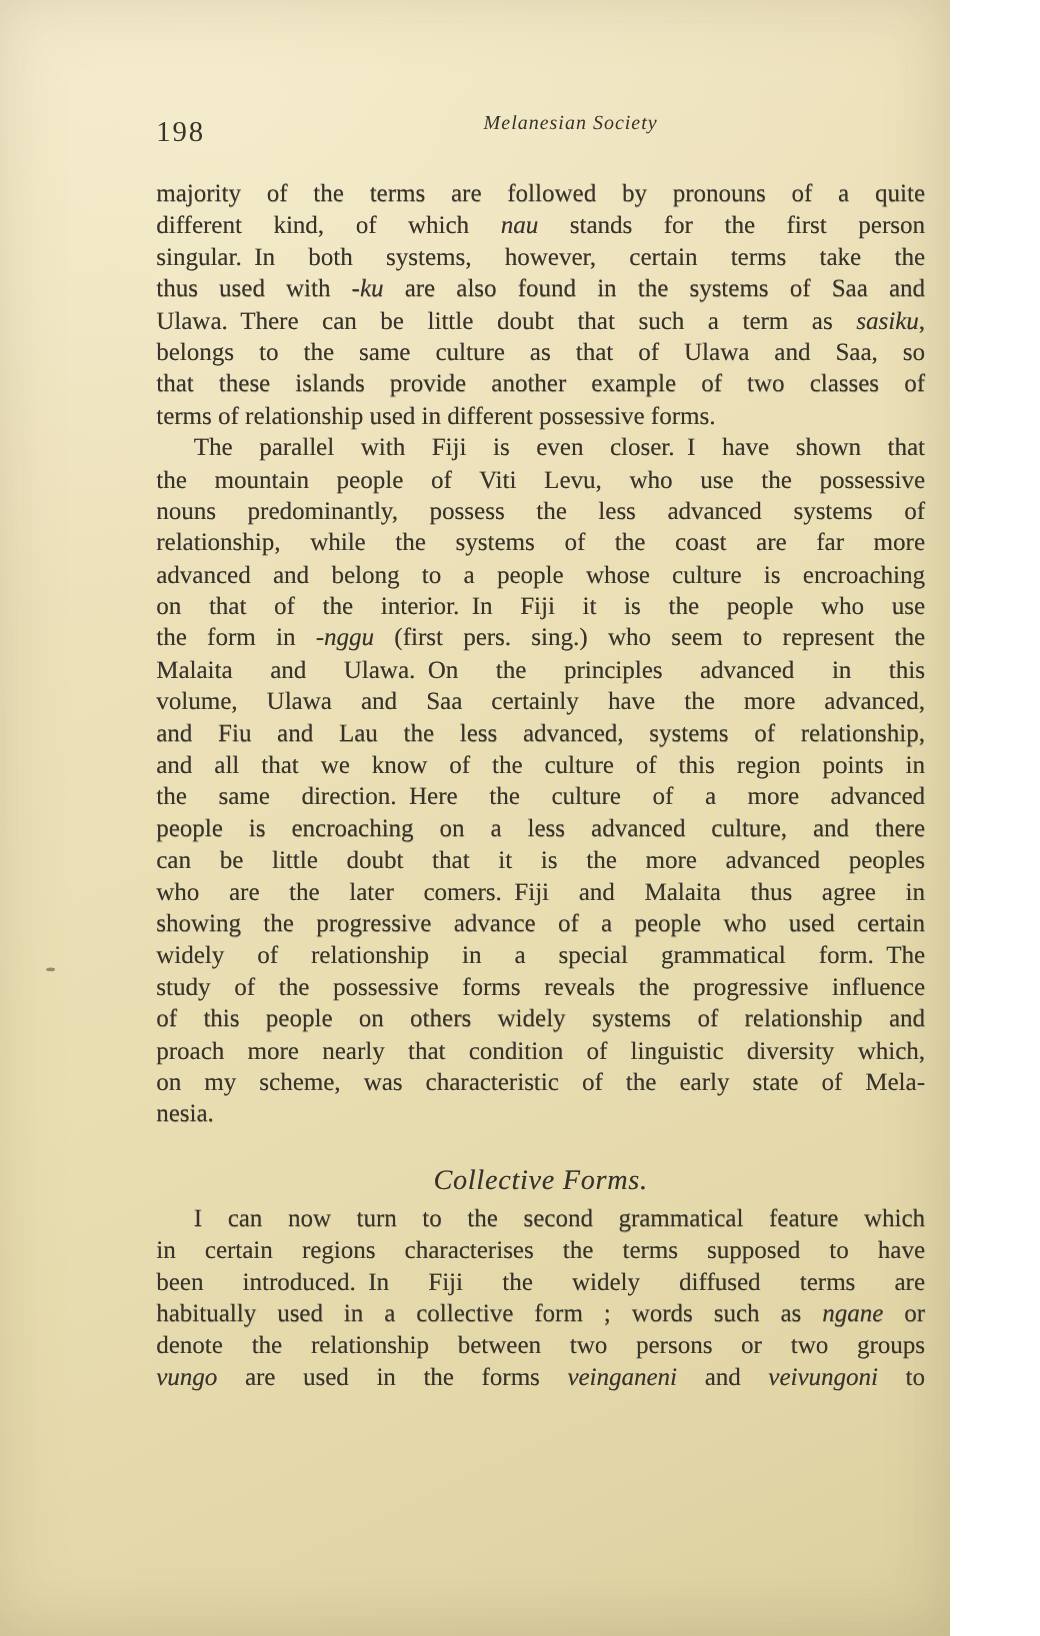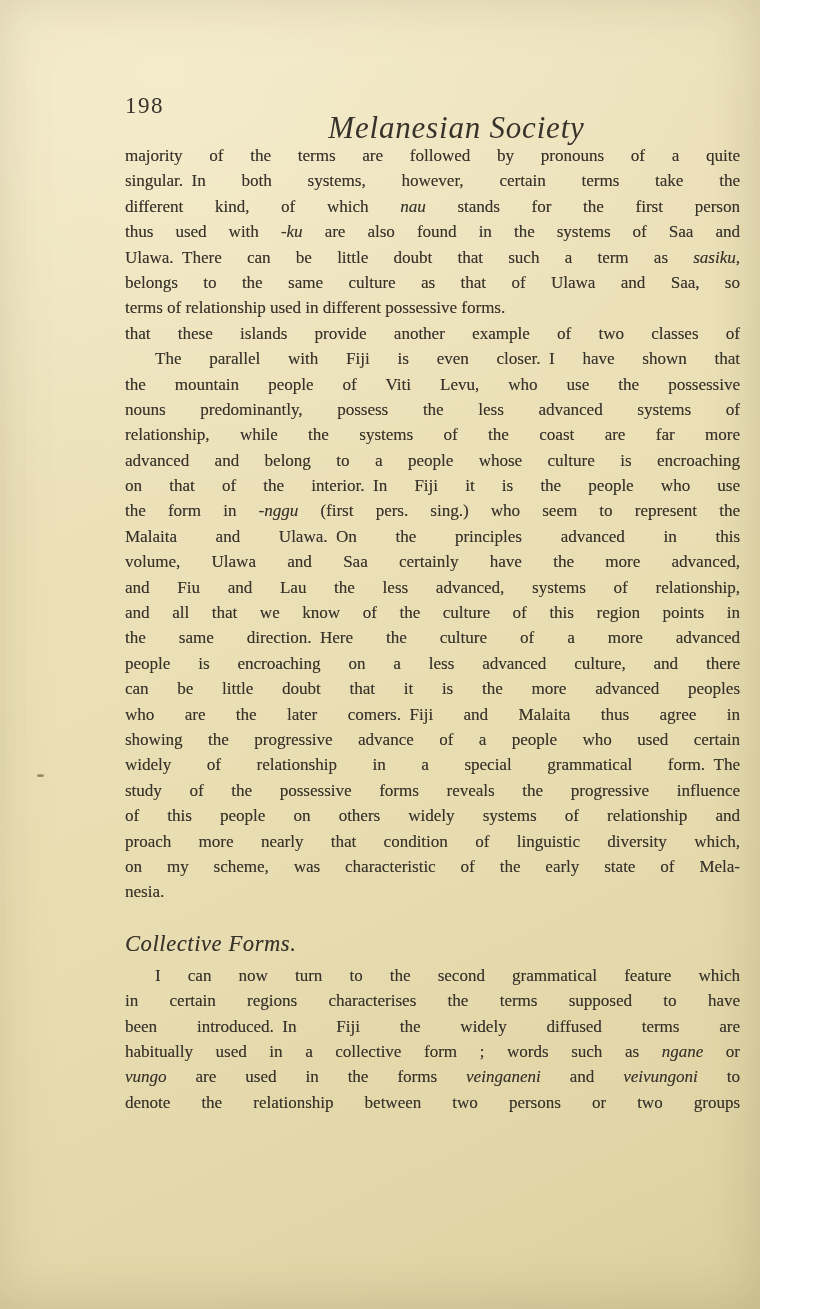--- a/index.html
+++ b/index.html
@@ -12,57 +12,57 @@
     font-family:"Liberation Serif","DejaVu Serif",serif;
     color:#37332b;
     overflow:hidden;
   }
   .page::after{
     content:"";position:absolute;inset:0;pointer-events:none;
     box-shadow:inset 0 0 60px rgba(120,105,70,.12), inset -8px -10px 40px rgba(110,95,60,.10);
   }
   .header{position:absolute;top:90px;left:125px;width:615px;height:34px;}
   .pagenum{position:absolute;left:0;top:3px;font-size:23px;letter-spacing:1.5px;}
-  .runtitle{position:absolute;left:0;right:-48px;top:0;text-align:center;font-style:italic;font-size:31px;letter-spacing:.8px;margin-top:20px;}
+  .runtitle{position:absolute;left:0;right:-48px;top:0;text-align:center;font-style:italic;font-size:16px;letter-spacing:.8px;}
   .body{position:absolute;top:143px;left:125px;width:615px;}
   .line{
-    height:25.4px;line-height:25.4px;font-size:17px;
+    height:25.4px;line-height:25.4px;font-size:20px;
     text-align:justify;text-align-last:justify;
     white-space:nowrap;
     text-shadow:.2px .2px .5px rgba(55,48,38,.45);
   }
   .line.endline{text-align-last:left;}
   .line.indent{text-indent:30px;}
   .heading{
     margin:26px 0 7px;height:25px;line-height:25px;
-    text-align:left;font-style:italic;font-size:22.5px;letter-spacing:.6px;
+    text-align:center;font-style:italic;font-size:22.5px;letter-spacing:.6px;
     text-shadow:.2px .2px .5px rgba(55,48,38,.45);
   }
   .speck{position:absolute;border-radius:50%;pointer-events:none;}
   .speck.s1{left:37px;top:774px;width:7px;height:3px;background:rgba(125,112,80,.75);}
   .speck.s2{left:792px;top:1219px;width:5px;height:6px;background:rgba(95,85,60,.8);}
 </style>
 </head>
 <body>
 
 <div class="page" style="color: rgb(55, 51, 43);">
   <div class="header">
     <div class="pagenum">198</div>
     <div class="runtitle">Melanesian Society</div>
   </div>
   <div class="body">
       <div>
         <div class="line">majority of the terms are followed by pronouns of a quite</div>
+        <div class="line">different kind, of which <i>nau</i> stands for the first person</div>
         <div class="line">singular. In both systems, however, certain terms take the</div>
-        <div class="line">different kind, of which <i>nau</i> stands for the first person</div>
         <div class="line">thus used with <i>-ku</i> are also found in the systems of Saa and</div>
         <div class="line">Ulawa. There can be little doubt that such a term as <i>sasiku</i>,</div>
         <div class="line">belongs to the same culture as that of Ulawa and Saa, so</div>
+        <div class="line">that these islands provide another example of two classes of</div>
         <div class="line endline">terms of relationship used in different possessive forms.</div>
-        <div class="line">that these islands provide another example of two classes of</div>
       </div>
       <div>
         <div class="line indent">The parallel with Fiji is even closer. I have shown that</div>
         <div class="line">the mountain people of Viti Levu, who use the possessive</div>
         <div class="line">nouns predominantly, possess the less advanced systems of</div>
         <div class="line">relationship, while the systems of the coast are far more</div>
         <div class="line">advanced and belong to a people whose culture is encroaching</div>
         <div class="line">on that of the interior. In Fiji it is the people who use</div>
         <div class="line">the form in <i>-nggu</i> (first pers. sing.) who seem to represent the</div>
         <div class="line">Malaita and Ulawa. On the principles advanced in this</div>
@@ -80,19 +80,19 @@
         <div class="line">proach more nearly that condition of linguistic diversity which,</div>
         <div class="line">on my scheme, was characteristic of the early state of Mela-</div>
         <div class="line endline">nesia.</div>
       </div>
       <div class="heading">Collective Forms.</div>
       <div>
         <div class="line indent">I can now turn to the second grammatical feature which</div>
         <div class="line">in certain regions characterises the terms supposed to have</div>
         <div class="line">been introduced. In Fiji the widely diffused terms are</div>
         <div class="line">habitually used in a collective form ; words such as <i>ngane</i> or</div>
+        <div class="line">denote the relationship between two persons or two groups</div>
         <div class="line"><i>vungo</i> are used in the forms <i>veinganeni</i> and <i>veivungoni</i> to</div>
-        <div class="line">denote the relationship between two persons or two groups</div>
       </div>
     </div>
   <div class="speck s1"></div>
   <div class="speck s2"></div>
 </div>
 
 </body></html>

